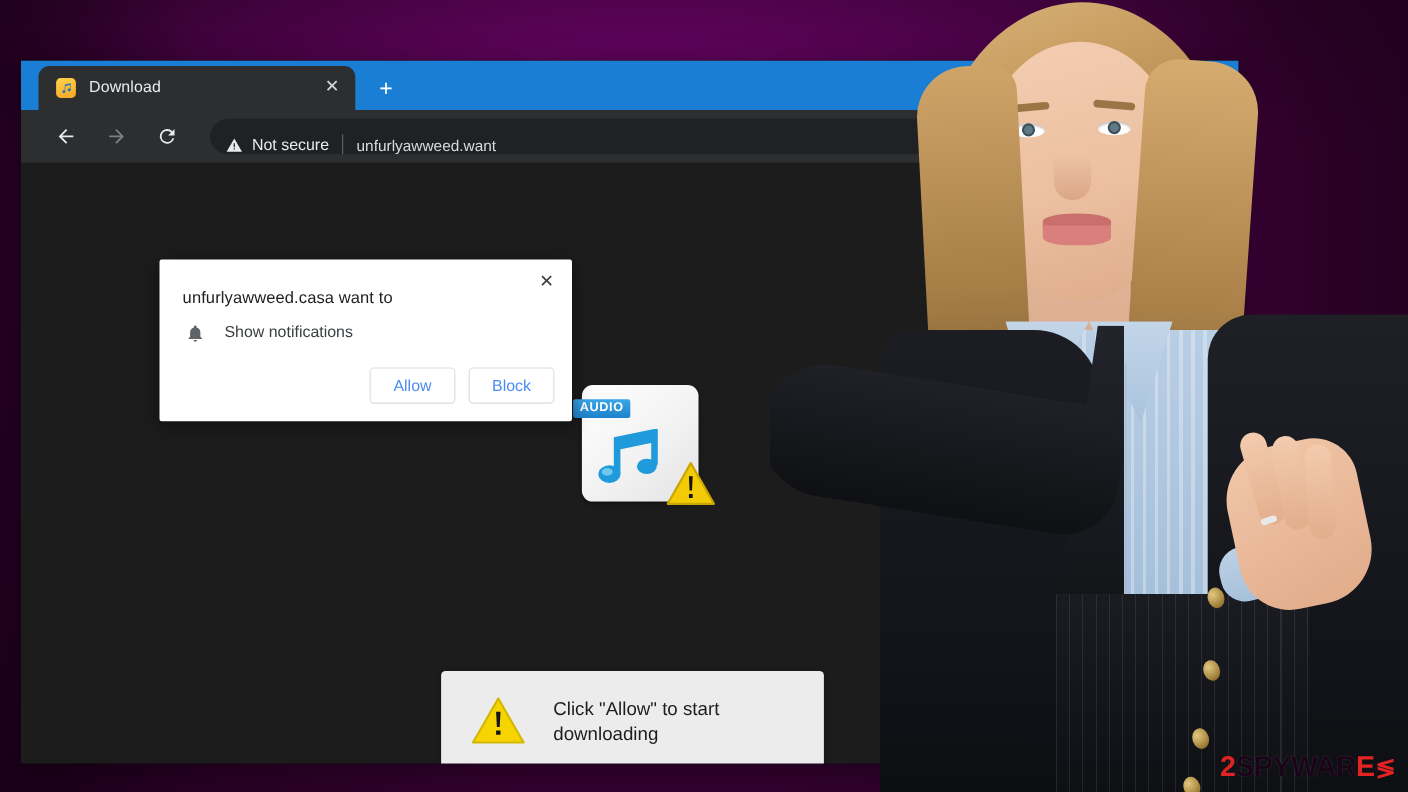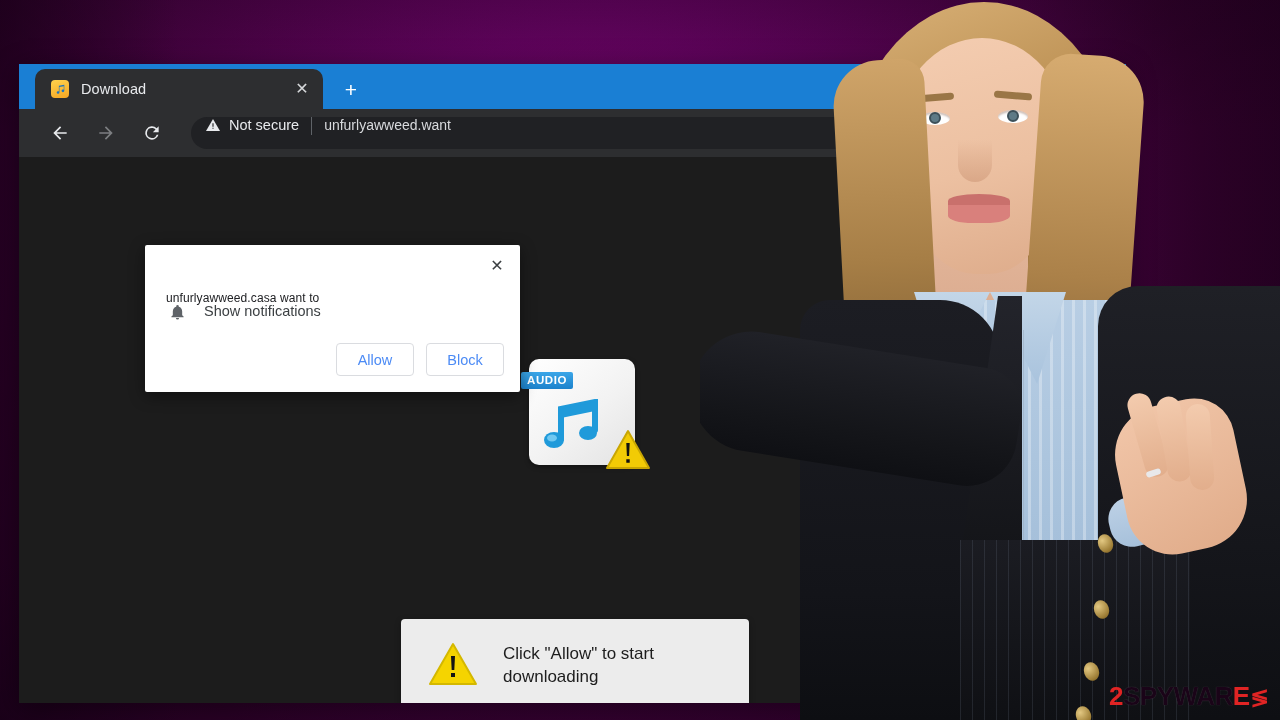--- a/index.html
+++ b/index.html
@@ -34,21 +34,21 @@
     inset: 0;
     background:
       linear-gradient(90deg, rgba(20,0,20,0.55) 0%, rgba(20,0,20,0.0) 14%, rgba(20,0,20,0.0) 80%, rgba(26,0,24,0.5) 100%),
       linear-gradient(180deg, rgba(20,0,20,0.25) 0%, rgba(20,0,20,0) 18%, rgba(20,0,20,0) 78%, rgba(20,0,20,0.35) 100%);
   }
 
   
   .browser-window {
     position: absolute;
     left: 19px;
-    top: 64px;
+    top: 55px;
     width: 1107px;
     height: 639px;
     background: #191919;
     box-shadow: 0 6px 26px rgba(0,0,0,0.45);
     overflow: hidden;
   }
 
   
   .tabstrip {
     position: relative;
@@ -131,21 +131,21 @@
     color: #e8eaed;
     flex: 0 0 auto;
   }
   .nav-btn.disabled { color: #7d7f82; }
   .omnibox {
     flex: 1 1 auto;
     height: 32px;
     background: #202124;
     border-radius: 16px;
     display: flex;
-    align-items: flex-start;
+    align-items: flex-end;
     padding: 0 14px;
     margin-left: 10px;
     box-sizing: border-box;
     min-width: 0;
   }
   .notsecure-wrap {
     display: flex; align-items: center; flex: 0 0 auto;
   }
   .notsecure-icon {
     color: #e8eaed;
@@ -302,23 +302,22 @@
     width: 26px; height: 26px;
     display: flex; align-items: center; justify-content: center;
     color: #3c4043;
     font-size: 16px;
     line-height: 1;
   }
   .perm-title {
     position: absolute;
     left: 21px; top: 26px;
     color: #202124;
-    font-size: 12px;
+    font-size: 15px;
     letter-spacing: .1px;
-    margin-top: 20px;
   }
   .perm-row {
     position: absolute;
     left: 21px; top: 58px;
     display: flex;
     align-items: flex-start;
   }
   .perm-row-icon {
     width: 22px;
     margin-right: 16px;

